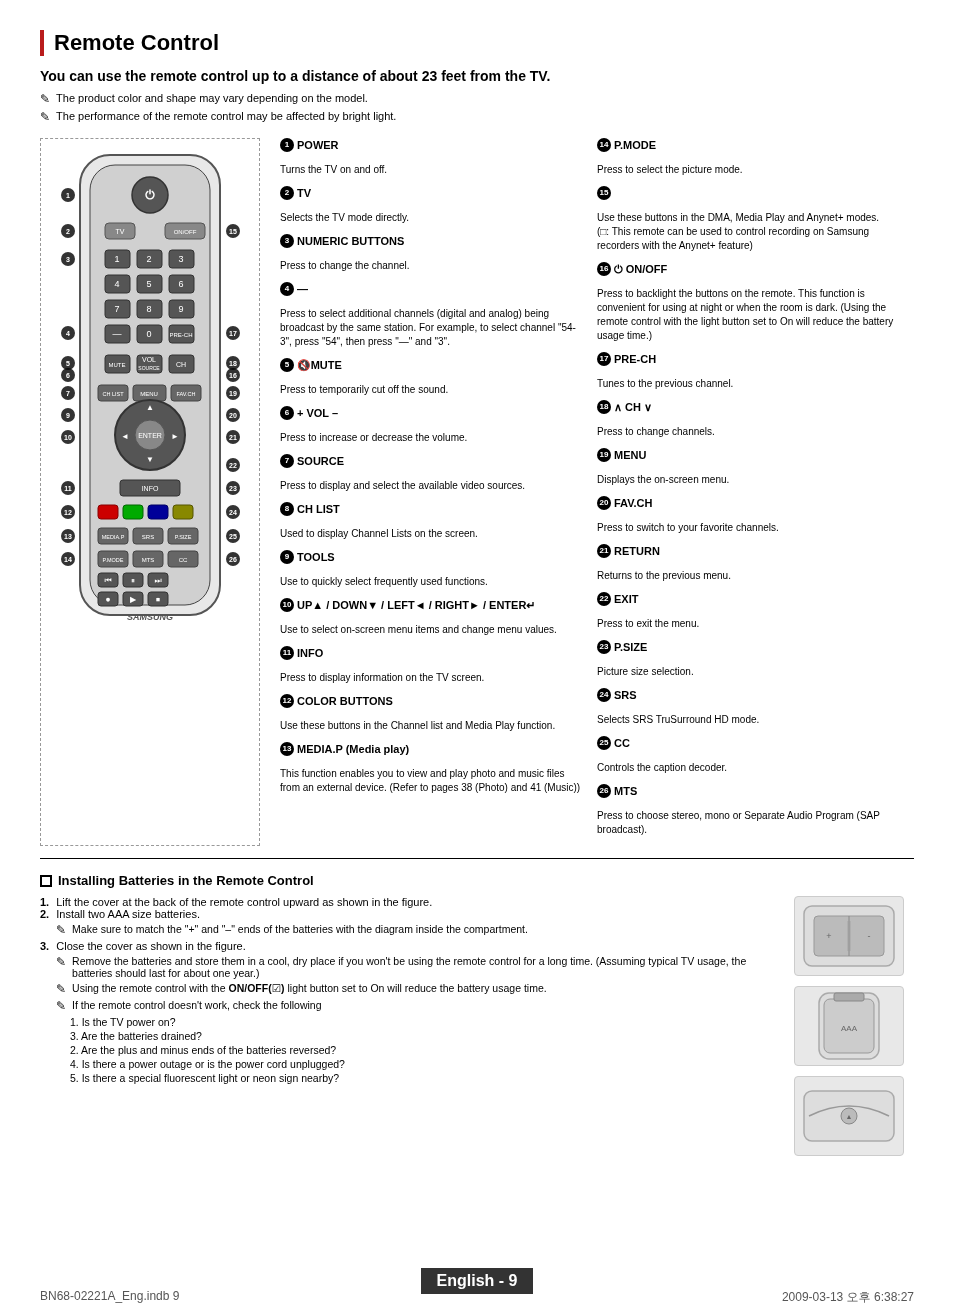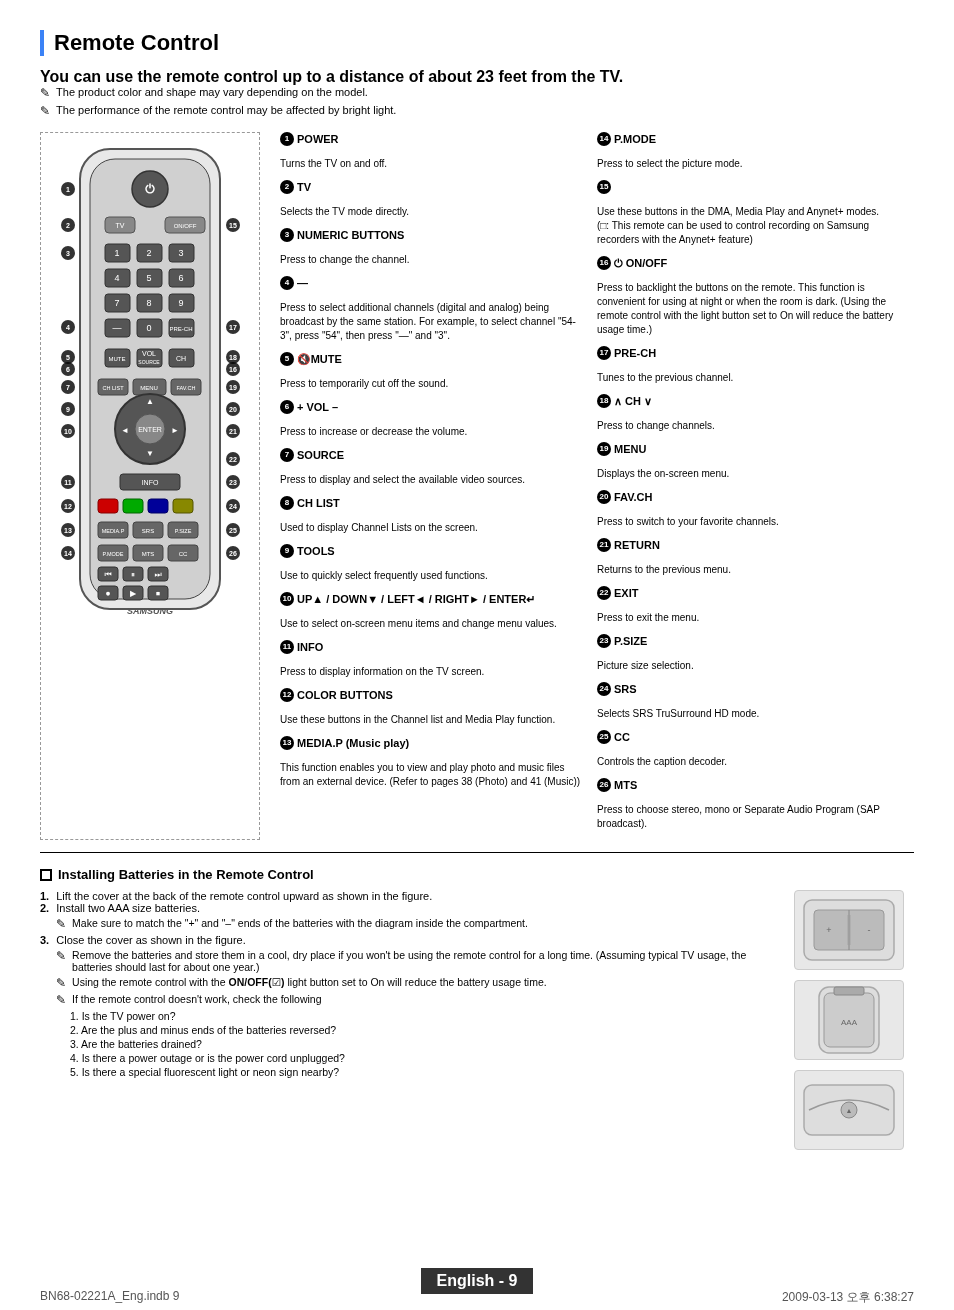--- a/index.html
+++ b/index.html
@@ -12,31 +12,32 @@
       min-height: 1310px;
       position: relative;
     }
     .page {
       width: 954px;
       min-height: 1310px;
       padding: 30px 40px 20px 40px;
       position: relative;
     }
     .title-section {
-      border-left: 4px solid #3b82f6;
+      border-left: 4px solid #b91c1c;
       padding-left: 10px;
       margin-bottom: 12px;
     }
     .title-section h1 {
       font-size: 22px;
       font-weight: bold;
     }
     .subtitle {
-      font-size: 16px;
+      font-size: 14px;
       font-weight: bold;
+      margin-bottom: 8px;
     }
     .note-item {
       display: flex;
       align-items: flex-start;
       margin-bottom: 4px;
       font-size: 11px;
     }
     .note-icon {
       margin-right: 6px;
       font-size: 12px;
@@ -486,21 +487,21 @@
         <div class="desc-item">
           <div class="desc-header">
             <span class="num">12</span>
             <span class="label">COLOR BUTTONS</span>
           </div>
           <div class="text">Use these buttons in the Channel list and Media Play function.</div>
         </div>
         <div class="desc-item">
           <div class="desc-header">
             <span class="num">13</span>
-            <span class="label">MEDIA.P (Music play)</span>
+            <span class="label">MEDIA.P (Media play)</span>
           </div>
           <div class="text">This function enables you to view and play photo and music files from an external device. (Refer to pages 38 (Photo) and 41 (Music))</div>
         </div>
       </div>
 
       <div class="desc-col">
         <div class="desc-item">
           <div class="desc-header">
             <span class="num">14</span>
             <span class="label">P.MODE</span>
@@ -630,22 +631,22 @@
         <div class="sub-note">
           <span class="note-icon">✎</span>
           <span>Using the remote control with the <strong>ON/OFF(</strong>☑<strong>)</strong> light button set to On will reduce the battery usage time.</span>
         </div>
         <div class="sub-note">
           <span class="note-icon">✎</span>
           <span>If the remote control doesn't work, check the following</span>
         </div>
         <ol class="sub-list">
           <li data-num="1">Is the TV power on?</li>
+          <li data-num="3">Are the batteries drained?</li>
           <li data-num="2">Are the plus and minus ends of the batteries reversed?</li>
-          <li data-num="3">Are the batteries drained?</li>
           <li data-num="4">Is there a power outage or is the power cord unplugged?</li>
           <li data-num="5">Is there a special fluorescent light or neon sign nearby?</li>
         </ol>
       </div>
 
       <div class="battery-images">
         <div class="batt-img">
           <svg width="100" height="70" viewBox="0 0 100 70" xmlns="http://www.w3.org/2000/svg">
             <rect x="5" y="5" width="90" height="60" rx="8" fill="#ddd" stroke="#aaa" stroke-width="1.5"></rect>
             <rect x="15" y="15" width="70" height="40" rx="4" fill="#bbb" stroke="#999" stroke-width="1"></rect>

